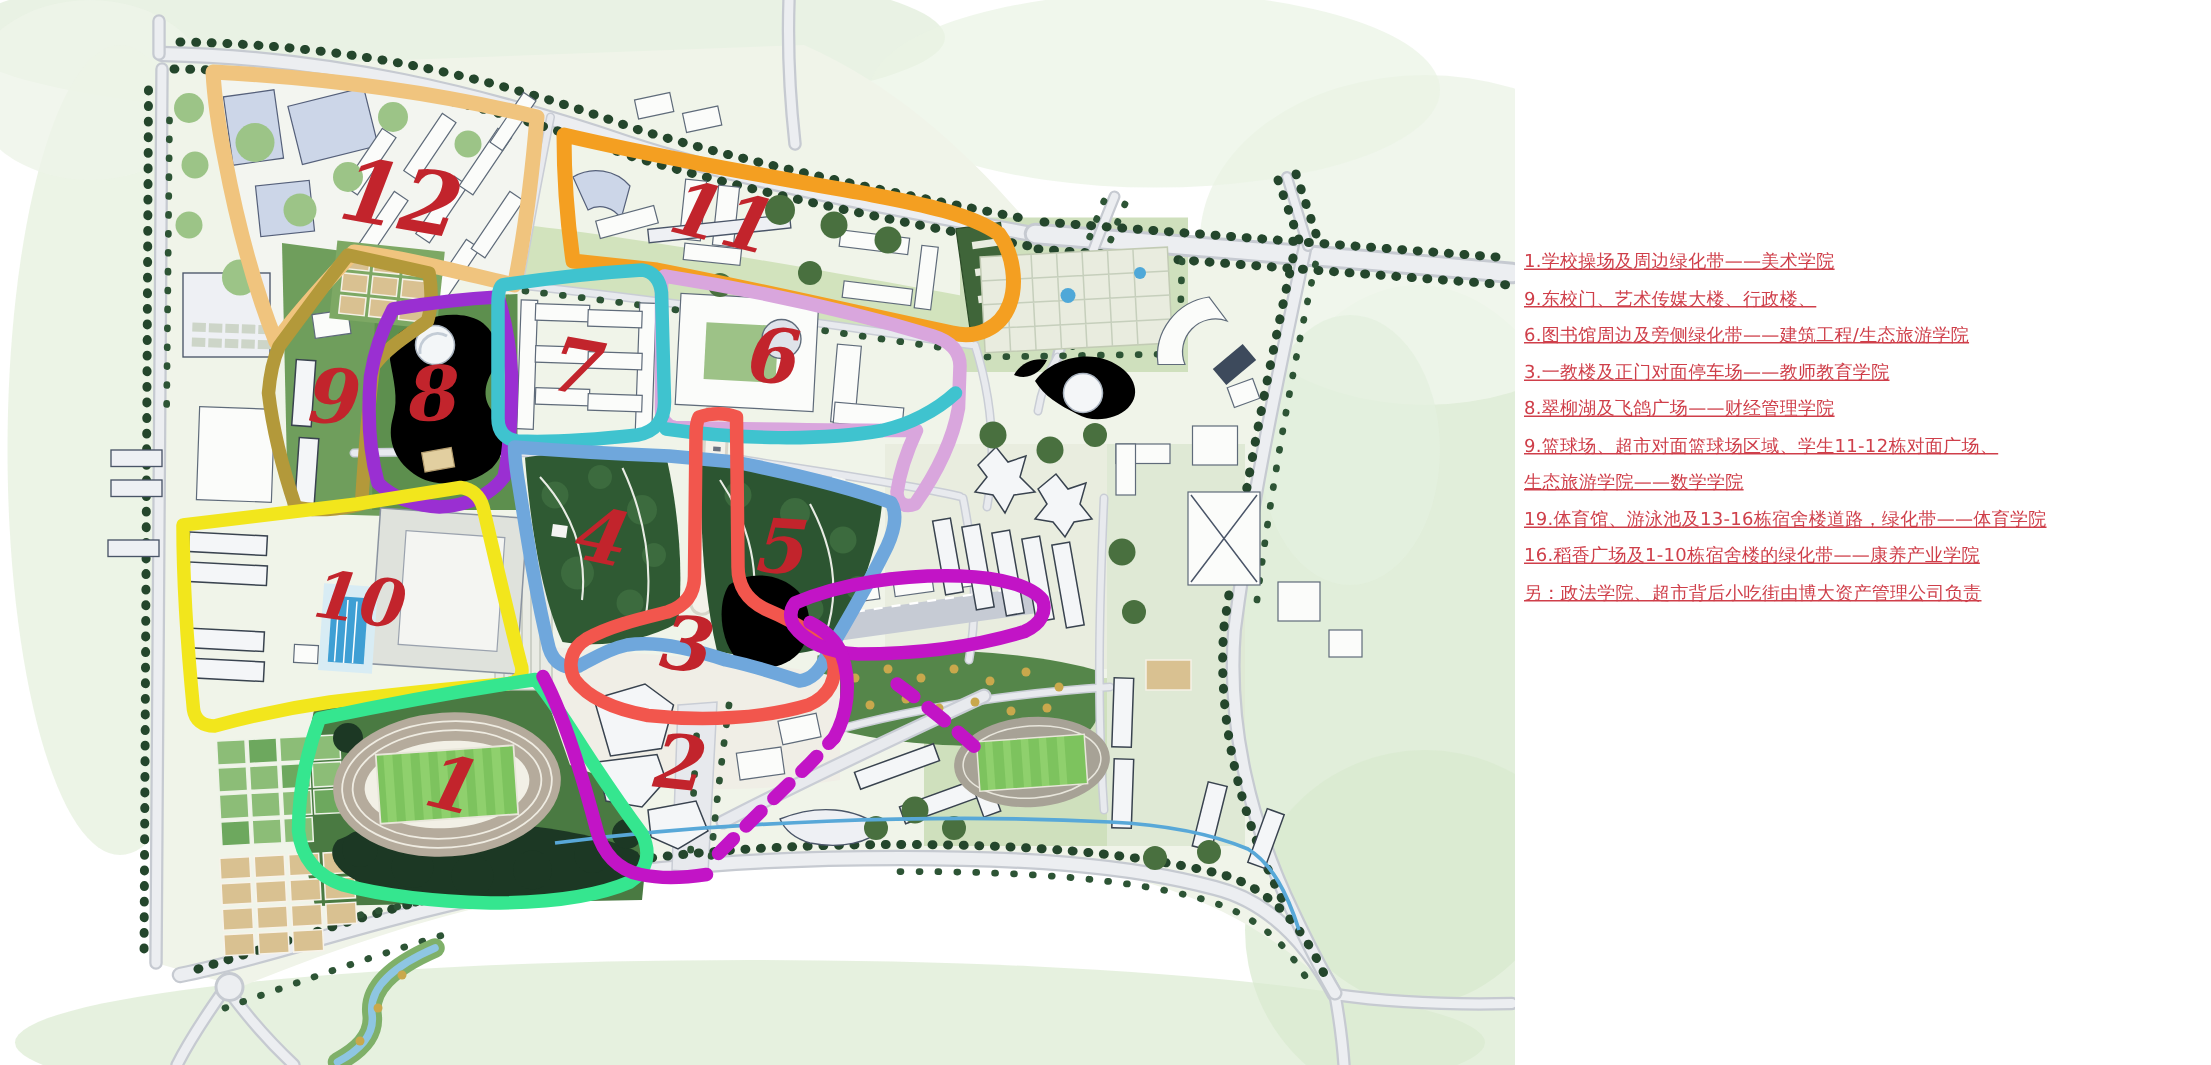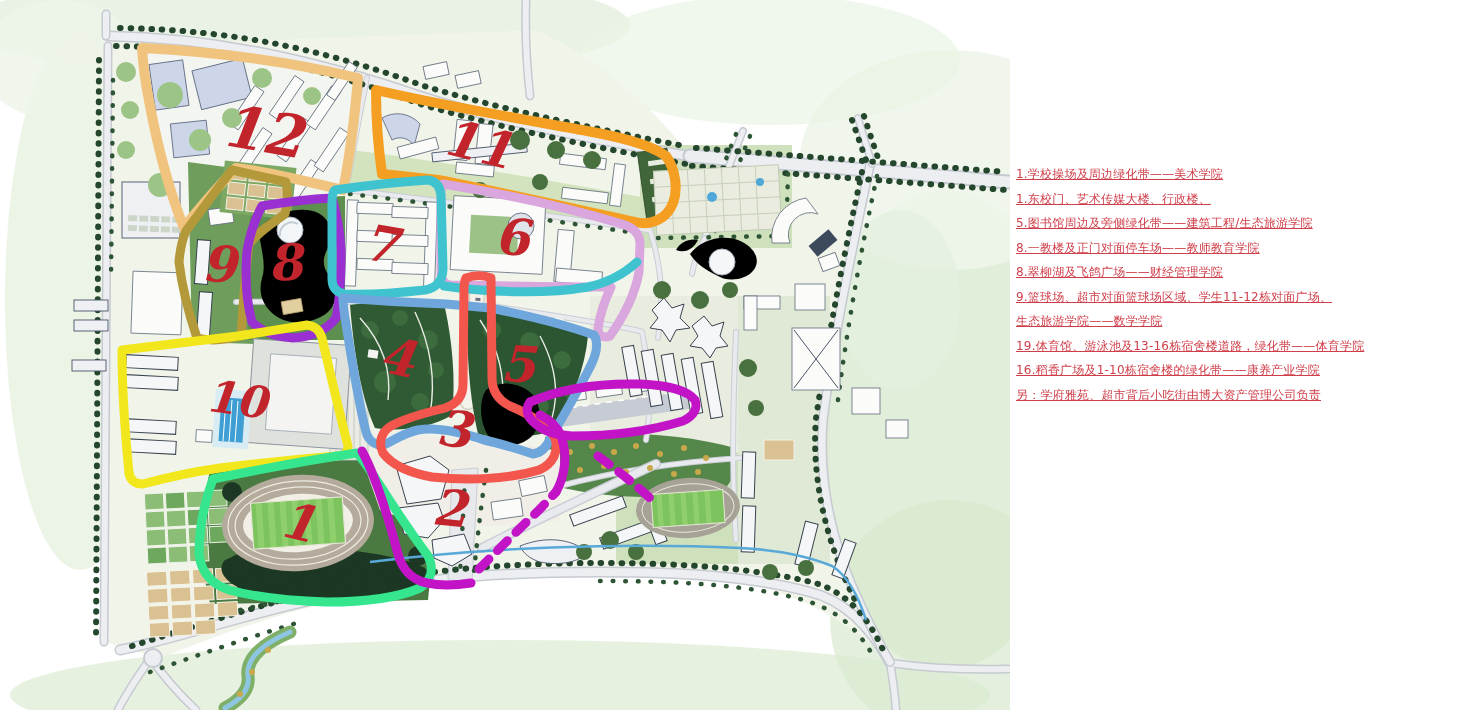--- a/index.html
+++ b/index.html
@@ -487,22 +487,22 @@
     <text class="znum" font-size="50" transform="translate(456,447) rotate(8)">3</text>
     <text class="znum" font-size="44" transform="translate(238,415) rotate(8)">10</text>
     <text class="znum" font-size="50" transform="translate(298,540) rotate(14)">1</text>
     <text class="znum" font-size="50" transform="translate(452,526) rotate(6)">2</text>
   </g>
 </svg>
 </div>
 
 <div class="legend">
   <div>1.学校操场及周边绿化带——美术学院</div>
-  <div>1.东校门、艺术传媒大楼、行政楼、</div>
-  <div>5.图书馆周边及旁侧绿化带——建筑工程/生态旅游学院</div>
-  <div>8.一教楼及正门对面停车场——教师教育学院</div>
+  <div>9.东校门、艺术传媒大楼、行政楼、</div>
+  <div>6.图书馆周边及旁侧绿化带——建筑工程/生态旅游学院</div>
+  <div>3.一教楼及正门对面停车场——教师教育学院</div>
   <div>8.翠柳湖及飞鸽广场——财经管理学院</div>
   <div>9.篮球场、超市对面篮球场区域、学生11-12栋对面广场、</div>
   <div>生态旅游学院——数学学院</div>
   <div>19.体育馆、游泳池及13-16栋宿舍楼道路，绿化带——体育学院</div>
   <div>16.稻香广场及1-10栋宿舍楼的绿化带——康养产业学院</div>
-  <div>另：学府雅苑、超市背后小吃街由博大资产管理公司负责</div>
+  <div>另：政法学院、超市背后小吃街由博大资产管理公司负责</div>
 </div>
 
 </body></html>

